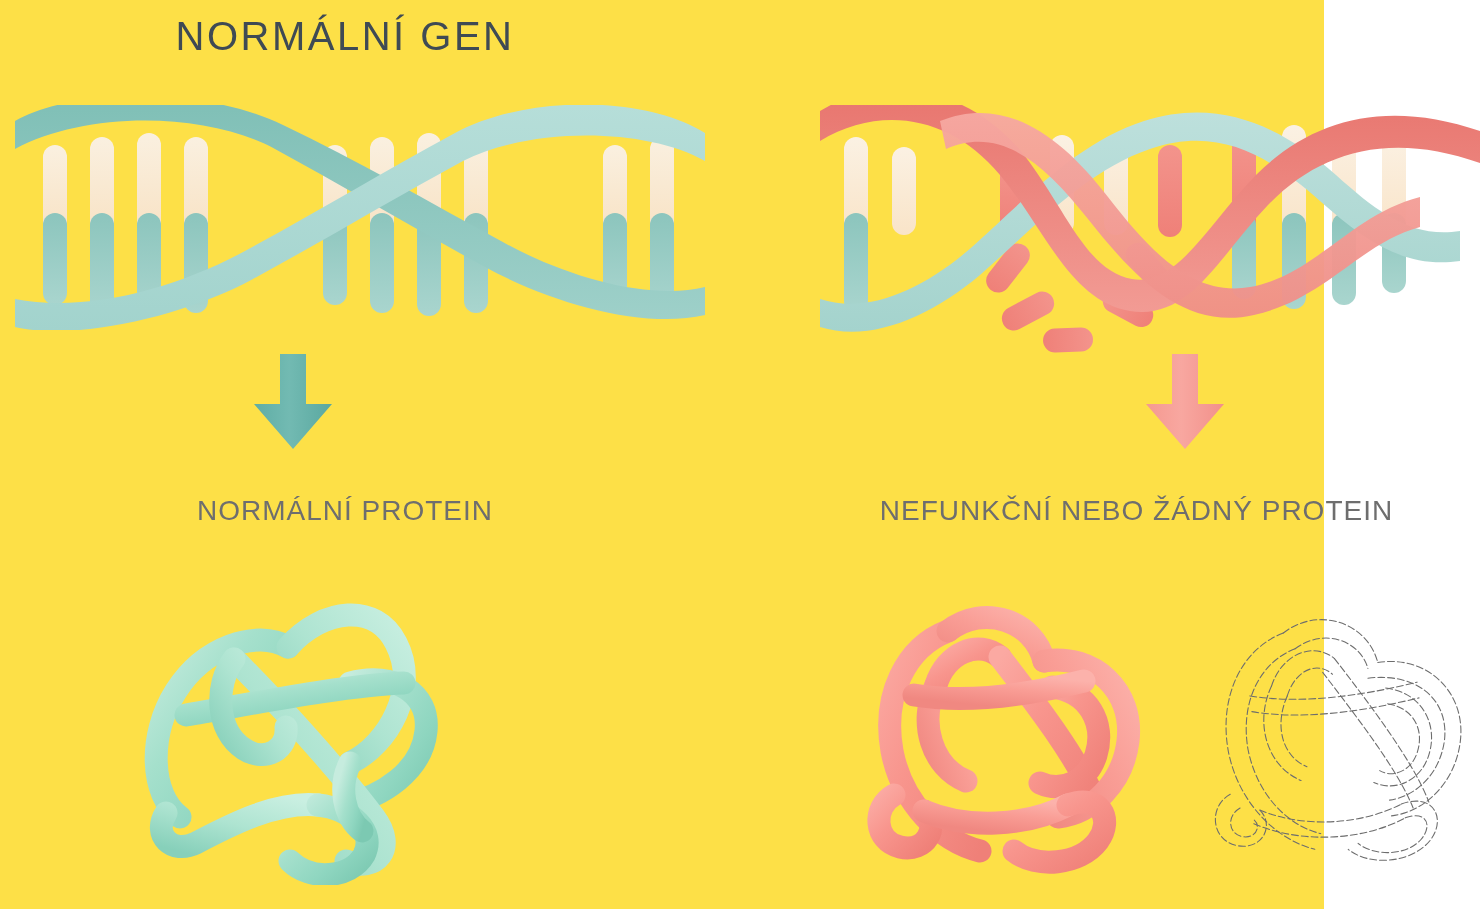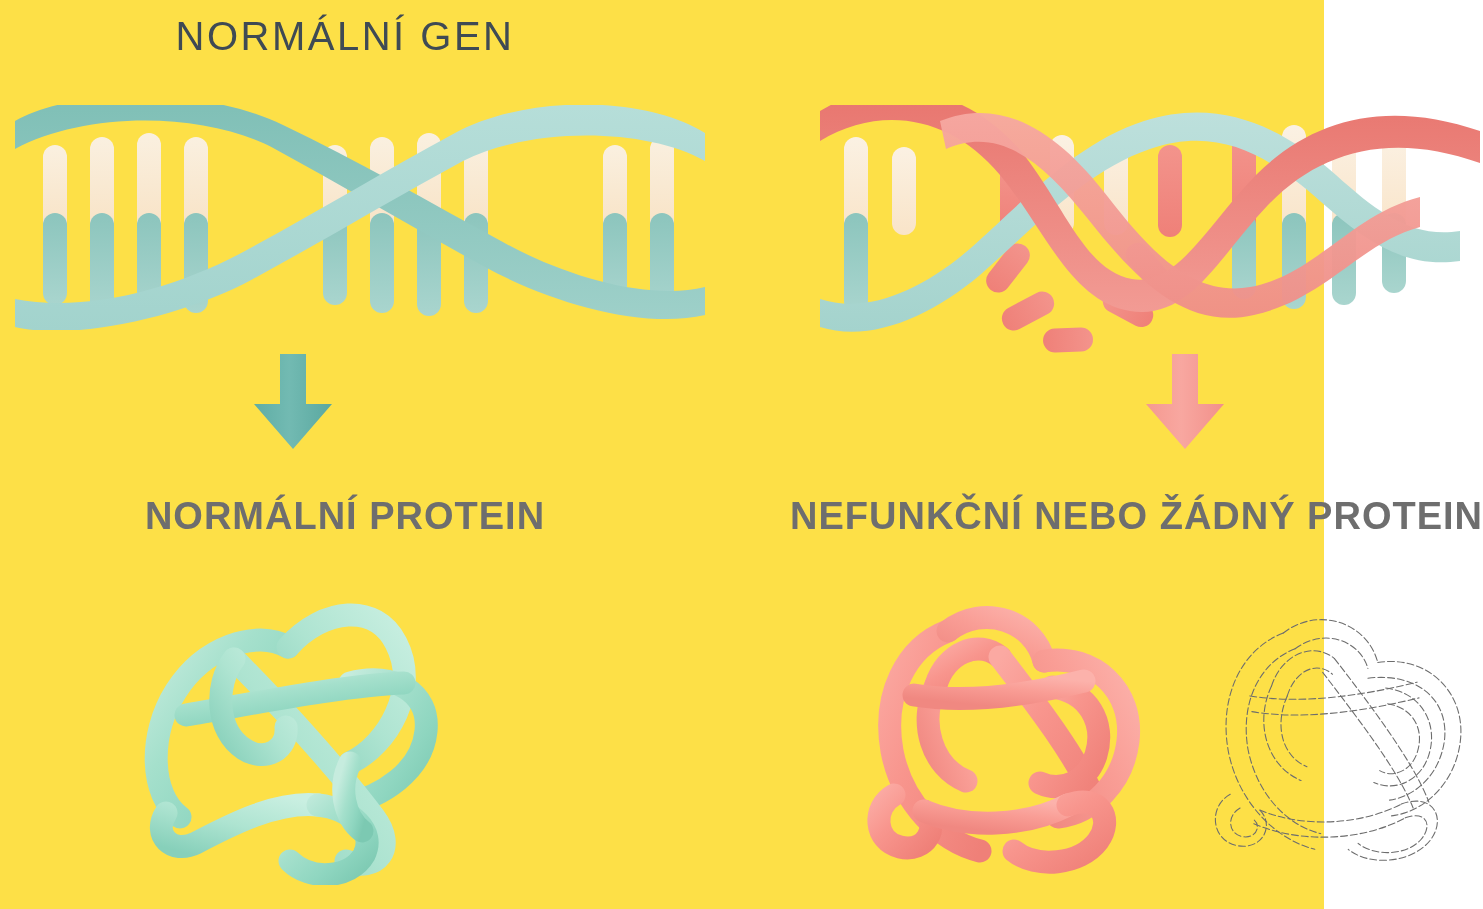--- a/index.html
+++ b/index.html
@@ -19,23 +19,23 @@
     font-weight:400;
     color:#3f4a54;
     white-space:nowrap;
     text-align:center;
   }
   #title-left{left:0;top:14px;width:690px;}
   #title-right{left:800px;top:14px;width:683px;}
 
   .protein-title{
     position:absolute;
-    font-size:38px;
+    font-size:28px;
     letter-spacing:1px;
-    font-weight:700;
+    font-weight:400;
     color:#6e6e6e;
     white-space:nowrap;
     text-align:center;
   }
   #prot-title-left{left:0;top:495px;width:690px;}
   #prot-title-right{left:790px;top:495px;width:693px;}
 
   
   .helix{position:absolute;top:105px;}
   #helix-left{left:5px;}

